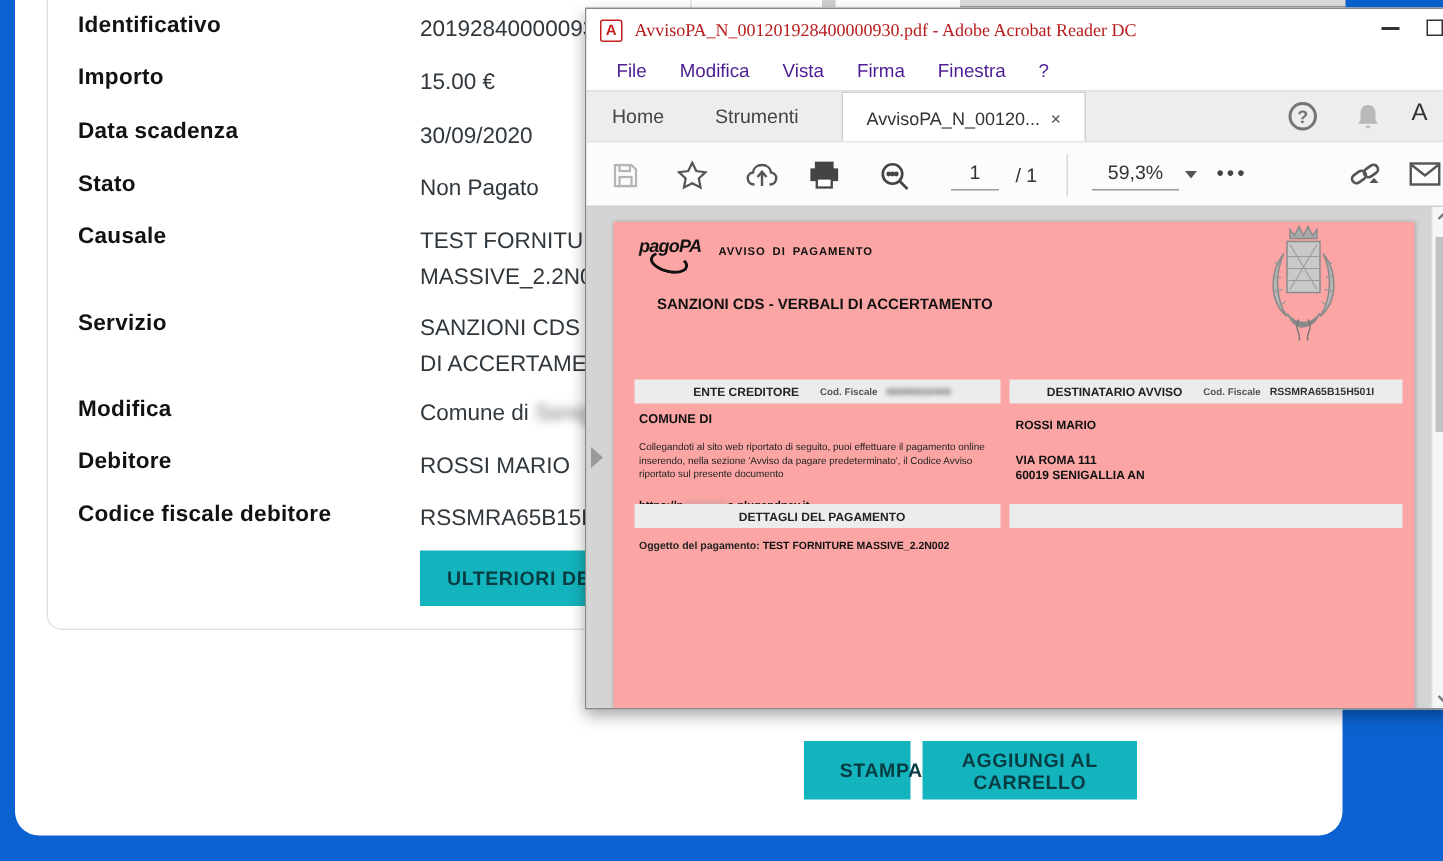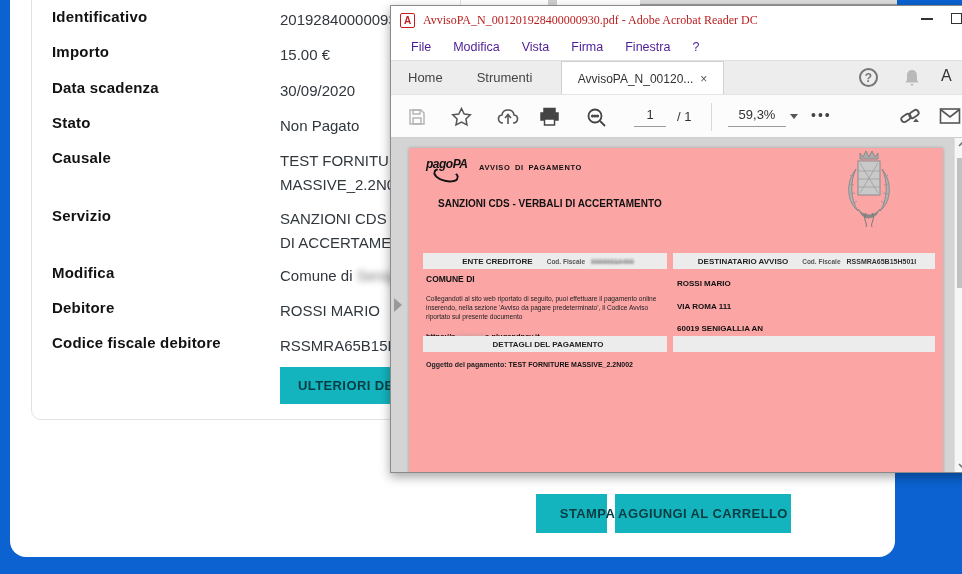--- a/index.html
+++ b/index.html
@@ -18,21 +18,21 @@
   .f-value { position:absolute; left:228px; top:0; width:210px; font-size:15px; color:#30373d;
     white-space:pre-line; line-height:24px; }
   .blur-strong { filter:blur(3px); color:#777; }
   .btn-teal { background:#14b4be; color:#073d42; font-weight:bold; font-size:13px;
     letter-spacing:0.4px; border:none; display:flex; align-items:center; justify-content:center;
     cursor:pointer; font-family:"Liberation Sans", sans-serif; }
   #details-btn { position:absolute; left:280px; top:367px; height:37px; padding:0 18px; }
   #actions { position:absolute; left:536px; top:494px; display:flex; gap:8px; }
   #actions .btn-teal { height:39px; }
   #btn-print { width:71px;padding-left:32px; }
-  #btn-cart { width:176px; }
+  #btn-cart { width:143px; }
   #btn-pay { width:84px; }
 
   
   .bg-strip { position:absolute; top:0; height:5px; }
 
   
   #acrobat { position:absolute; left:390px; top:5px; width:582px; height:468px;
     background:#fff; border:1px solid #8a8a8a; box-shadow:0 4px 10px rgba(0,0,0,0.35);
     display:flex; flex-direction:column; }
   .titlebar { height:28px; display:flex; align-items:center; padding-left:9px; background:#fff;
@@ -292,21 +292,21 @@
         </div>
 
         <div class="comune">COMUNE DI</div>
         <div class="info-par">Collegandoti al sito web riportato di seguito, puoi effettuare il pagamento online inserendo, nella sezione 'Avviso da pagare predeterminato', il Codice Avviso riportato sul presente documento</div>
         <div class="pdf-url">
           <span>https://n</span><span class="url-redacted">xxxxxxx</span><span>o.plugandpay.it</span>
         </div>
 
         <div class="dest-line" style="top:131px">ROSSI MARIO</div>
         <div class="dest-line" style="top:154px">VIA ROMA 111</div>
-        <div class="dest-line" style="top:176px">60019 SENIGALLIA AN</div>
+        <div class="dest-line" style="top:164px">60019 SENIGALLIA AN</div>
 
         <div class="hdr-bar hdr-left" style="top:188px">
           <span class="hdr-title">DETTAGLI DEL PAGAMENTO</span>
         </div>
         <div class="hdr-bar hdr-right" style="top:188px"></div>
 
         <div class="oggetto">
           <b>Oggetto del pagamento:</b>
           <span style="font-weight:bold;color:#111">TEST FORNITURE MASSIVE_2.2N002</span>
         </div>

